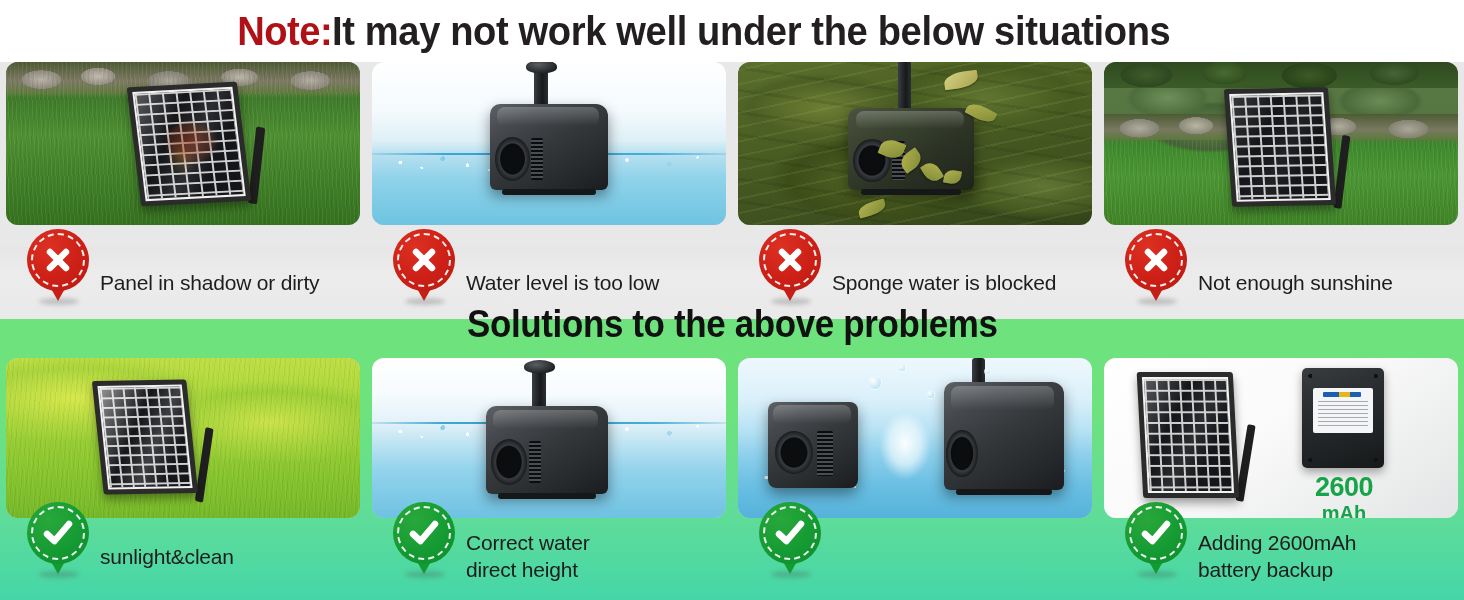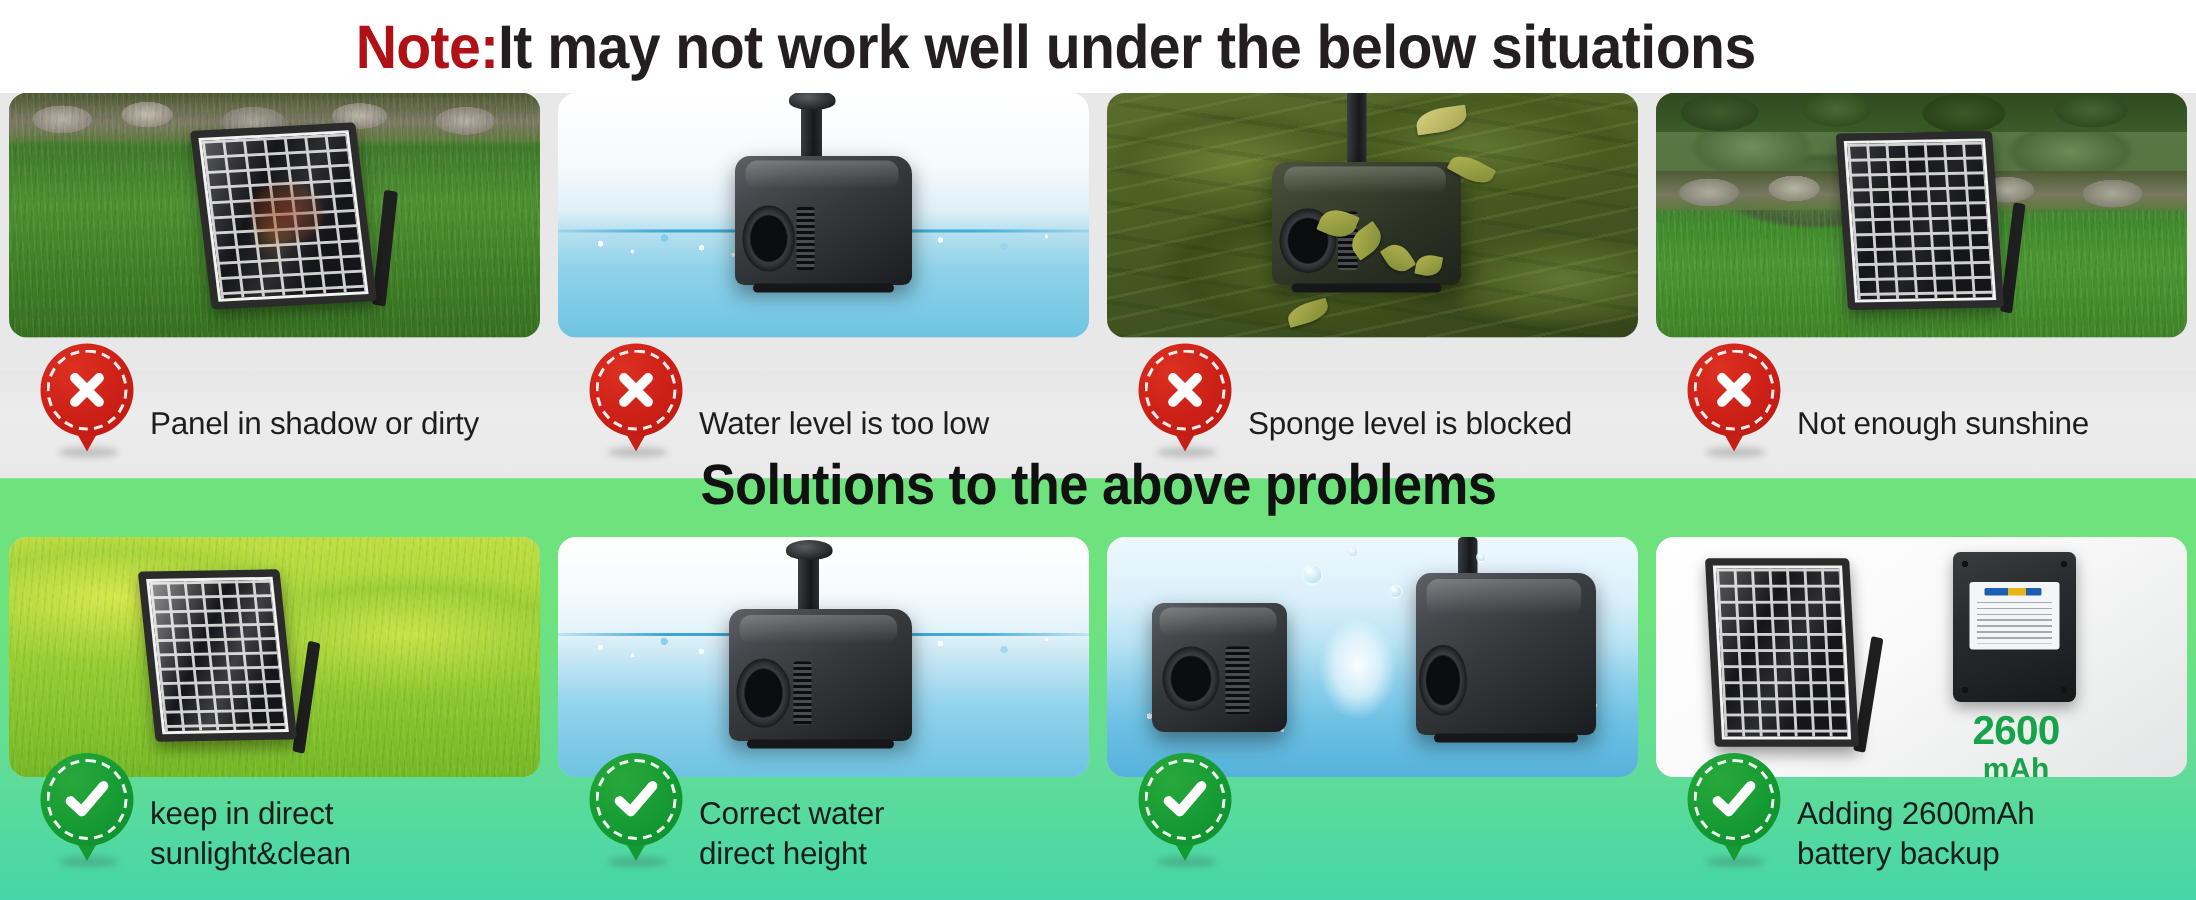--- a/index.html
+++ b/index.html
@@ -499,21 +499,21 @@
       <div class="strip"></div>
       <div class="pin pin-red">
         <div class="shadow"></div>
         <div class="tail"></div>
         <div class="bubble">
           <svg class="glyph" width="32" height="32" viewBox="0 0 32 32">
             <path d="M8 8 L24 24 M24 8 L8 24" stroke="#ffffff" stroke-width="6.5" stroke-linecap="round"></path>
           </svg>
         </div>
       </div>
-      <div class="caption">Sponge level is blocked</div>
+      <div class="caption">Sponge water is blocked</div>
     </div>
 
     <div class="card">
       <div class="photo">
         <div class="scene leafy-bg">
           <div class="stone-wall" style="top:52px; height:26px; opacity:.9;"></div>
           <div class="hedge-top"></div>
           <div class="grass-tex" style="top:78px;"></div>
           <div class="solar" style="left:124px; top:26px; width:104px; height:118px; transform:rotate(-4deg) skewY(3deg);">
             <div class="stand" style="right:-12px; top:48px; width:8px; height:74px; transform:rotate(11deg);"></div>
@@ -565,21 +565,20 @@
       <div class="pin pin-green">
         <div class="shadow"></div>
         <div class="tail"></div>
         <div class="bubble">
           <svg class="glyph" width="34" height="34" viewBox="0 0 34 34">
             <path d="M6 18 L13.5 25 L28 8" stroke="#ffffff" stroke-width="6.5" fill="none" stroke-linecap="round" stroke-linejoin="round"></path>
           </svg>
         </div>
       </div>
       <div class="caption">
-        <span>keep in direct</span>
         <span>sunlight&amp;clean</span>
       </div>
     </div>
 
     <div class="card">
       <div class="photo">
         <div class="scene water-scene" style="background:linear-gradient(180deg,#ffffff 0%, #f6fbfe 22%, #e3f2f9 40%, #c2e5f3 52%, #93d3ec 70%, #6ec2e2 100%);">
           <div class="water-line" style="top:40%;"></div>
           <div class="water-foam" style="top:36%;"></div>
           <div class="pump" style="left:114px; top:48px; width:122px; height:88px;">

